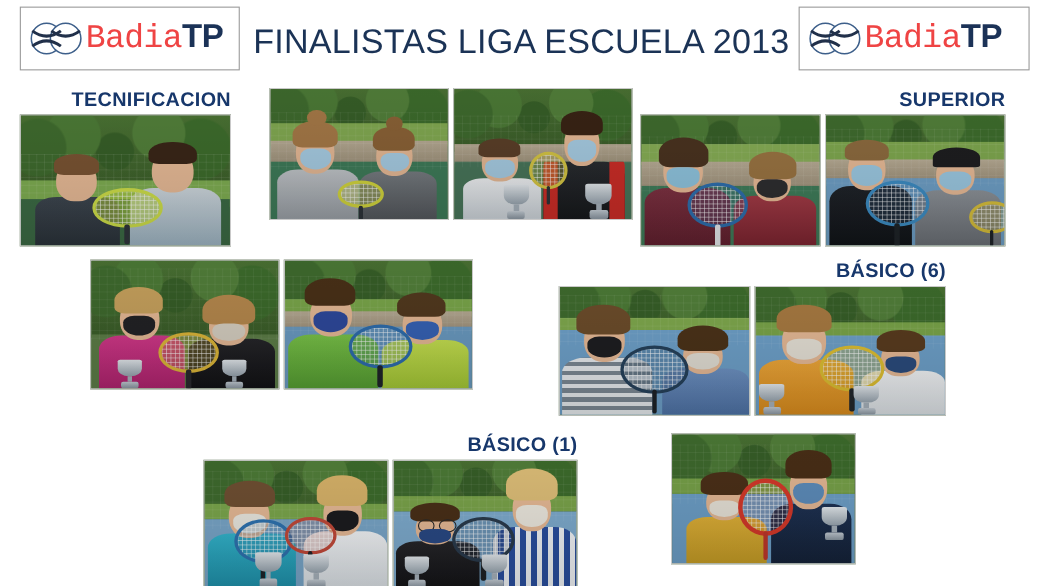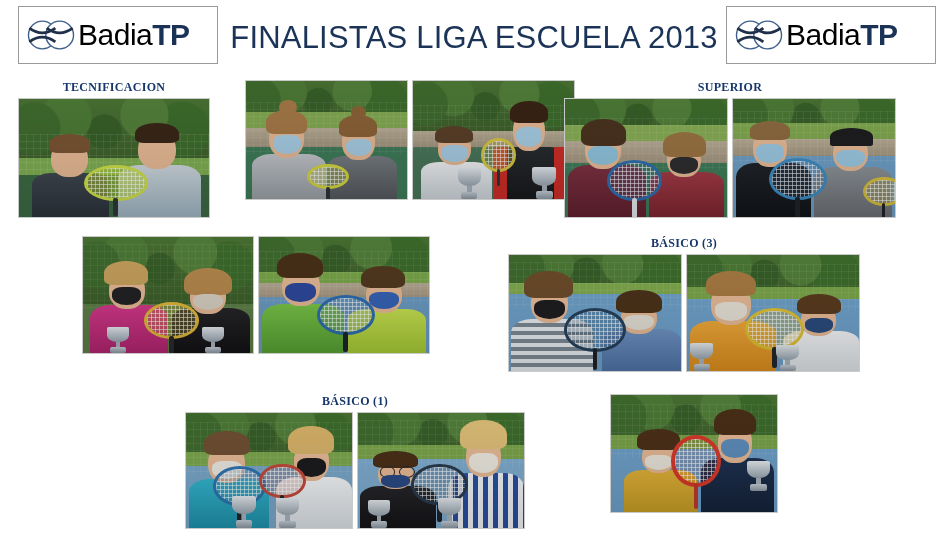--- a/index.html
+++ b/index.html
@@ -23,45 +23,45 @@
     display:flex; align-items:center; justify-content:flex-start;
     padding-left:6px;
   }
   .logo-left{ left:18px; width:200px; height:58px; }
   .logo-right{ left:726px; width:210px; height:58px; }
   .logo-mark{ width:52px; height:40px; flex:0 0 auto; }
   .logo-text{
     font-size:30px; letter-spacing:-0.5px; line-height:1;
     white-space:nowrap; margin-left:1px;
   }
-  .logo-text .b-badia{ color:#000000; font-weight:400; }
+  .logo-text .b-badia{ color:#ef4444; font-weight:400;font-family:Liberation Mono, monospace; }
   .logo-text .b-tp{ color:#1b3257; font-weight:700; }
 
   .main-title{
     position:absolute; left:228px; top:20px; width:492px;
     text-align:center;
     color:#1b3356;
     font-size:31px;
     font-weight:400;
     letter-spacing:0.2px;
     white-space:nowrap;
     font-family:"Liberation Sans", sans-serif;
   }
 
   
   .group{ position:absolute; }
   .group-title{
-    text-align:center;
+    text-align:right;
     color:#17376b;
     font-weight:bold;
-    font-size:12px;
+    font-size:18px;
     letter-spacing:0.3px;
     margin-bottom:3px;
     white-space:nowrap;
-    font-family:Liberation Serif, serif;
+    font-family:Liberation Sans, sans-serif;
   }
   .photo-row{ display:flex; gap:4px; }
   .photo{
     border:1px solid #c9c9c9;
     box-sizing:border-box;
     position:relative;
     overflow:hidden;
     background:#4b6a3c;
   }
   .trees{
@@ -260,21 +260,21 @@
       </div>
       <div class="racket" style="left:42%;bottom:12%;width:22%;height:40%">
         <div class="head-r" style="border:3px solid #d8c845;background-color:rgba(190,180,60,.35)"></div>
         <div class="grip-r" style="background:#2e343a"></div>
       </div>
       <div class="shade"></div>
     </div>
   </div>
 </div>
 
-<div class="group" style="left:564px; top:80px;">
+<div class="group" style="left:582px; top:80px;">
   <div class="group-title" style="width:332px;">SUPERIOR</div>
   <div class="photo-row">
 
     <div class="photo" style="width:164px;height:120px;">
       <div class="trees" style="height:36%"></div>
       <div class="grass" style="top:22%;height:16%;background:#86ad55"></div>
       <div class="wall" style="top:36%;height:20%"></div>
       <div class="court-green" style="top:54%;height:46%;background:#3f7d5a"></div>
       <div class="fence" style="top:16%;height:44%;opacity:.35"></div>
       <div class="person" style="left:2%;bottom:0;width:48%;height:88%">
@@ -384,21 +384,21 @@
       <div class="racket" style="left:34%;bottom:2%;width:34%;height:48%">
         <div class="head-r" style="border:3px solid #2f6fb0;background-color:rgba(60,110,160,.2)"></div>
         <div class="grip-r" style="background:#20252a"></div>
       </div>
       <div class="shade"></div>
     </div>
   </div>
 </div>
 
 <div class="group" style="left:508px; top:236px;">
-  <div class="group-title" style="width:352px;">BÁSICO (3)</div>
+  <div class="group-title" style="width:352px;">BÁSICO (6)</div>
   <div class="photo-row">
 
     <div class="photo" style="width:174px;height:118px;">
       <div class="trees" style="height:34%"></div>
       <div class="grass" style="top:24%;height:12%;background:#80aa4e"></div>
       <div class="court-lblue" style="top:34%;height:66%;background:#6fa2cb"></div>
       <div class="fence" style="top:6%;height:40%;opacity:.35"></div>
       <div class="person" style="left:1%;bottom:0;width:48%;height:90%">
         <div class="body" style="left:0;bottom:0;width:100%;height:50%;background:repeating-linear-gradient(0deg,#e9edf0 0 4px,#7d8a95 4px 8px)"></div>
         <div class="head" style="left:24%;bottom:46%;width:46%;height:38%"></div>

